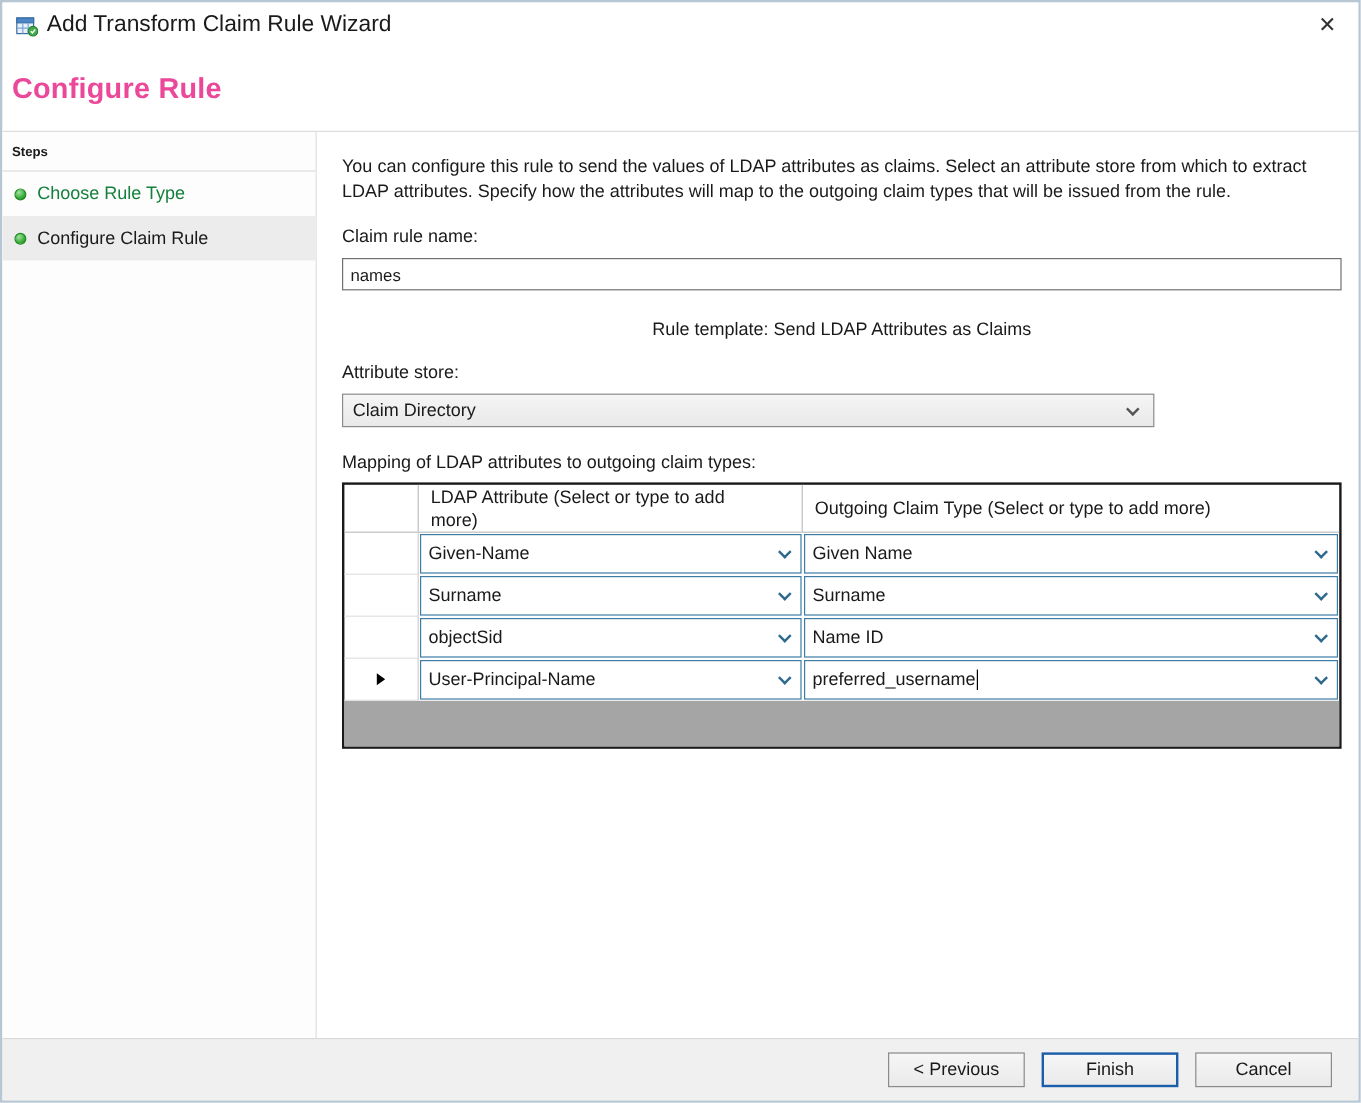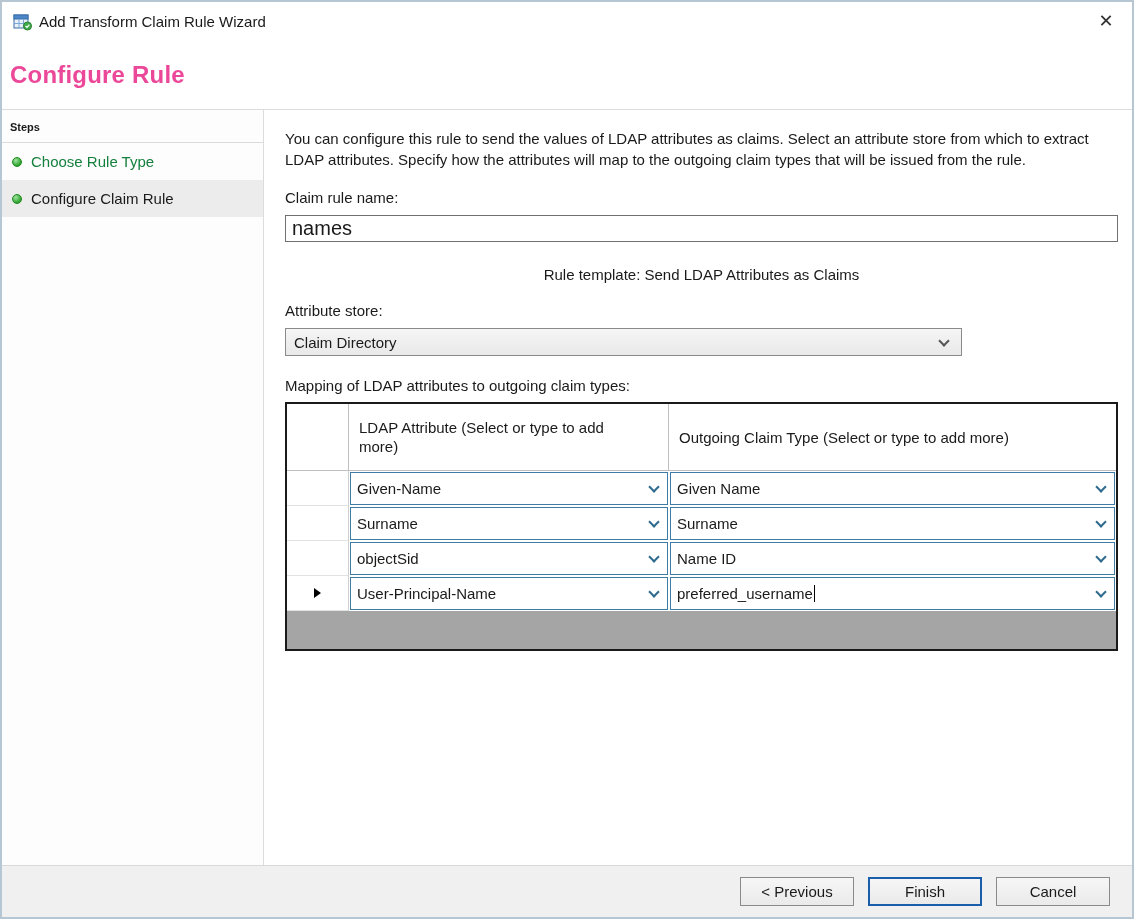--- a/index.html
+++ b/index.html
@@ -19,21 +19,21 @@
   }
 
   
   .titlebar {
     height: 38px; flex: 0 0 38px;
     display: flex; align-items: center;
     padding: 0 12px 0 10px;
     background: #ffffff;
   }
   .titlebar .app-icon { width: 20px; height: 20px; margin-right: 7px; flex: 0 0 auto; }
-  .titlebar .title-text { font-size: 15px; color: #1a1a1a; }
+  .titlebar .title-text { font-size: 19px; color: #1a1a1a; }
   .close-btn {
     margin-left: auto;
     width: 28px; height: 28px;
     display: flex; align-items: center; justify-content: center;
     font-size: 18px; color: #333;
     cursor: pointer; background: transparent; border: none;
   }
 
   
   .heading-area {
@@ -81,21 +81,21 @@
     padding: 18px 14px 0 21px;
     background: #fff;
     overflow: hidden;
   }
   .description { line-height: 21px; max-width: 825px; color: #1a1a1a; }
   .field-label { margin-top: 19px; }
   .text-input {
     margin-top: 9px;
     width: 100%; height: 27px;
     border: 1px solid #707070;
-    font-family: inherit; font-size: 20px;
+    font-family: inherit; font-size: 14px;
     padding: 2px 6px; color: #1a1a1a;
     outline: none; background: #fff;
     display: block;
   }
   .rule-template { margin-top: 24px; text-align: center; }
   .select-box {
     margin-top: 9px;
     width: 677px; height: 28px;
     border: 1px solid #8a8a8a;
     background: linear-gradient(#f5f5f5, #e9e9e9);
@@ -112,21 +112,21 @@
   .select-box .chev { position: absolute; right: 13px; top: 8px; }
   .mapping-label { margin-top: 21px; }
 
   
   .grid-table {
     margin-top: 8px;
     width: 100%;
     border: 2px solid #1a1a1a;
     background: #fff;
   }
-  .grid-header { display: flex; height: 67px; border-bottom: 1px solid #bfbfbf; }
+  .grid-header { display: flex; height: 40px; border-bottom: 1px solid #bfbfbf; }
   .gh-sel { width: 62px; flex: 0 0 62px; border-right: 1px solid #bfbfbf; }
   .gh-c1 {
     width: 320px; flex: 0 0 320px;
     border-right: 1px solid #bfbfbf;
     display: flex; align-items: center; padding-left: 10px;
   }
   .gh-c1 span { max-width: 252px; display: inline-block; line-height: 19px; }
   .gh-c2 { flex: 1 1 auto; display: flex; align-items: center; padding-left: 10px; }
   .grid-row { display: flex; height: 35px; }
   .gr-sel {

